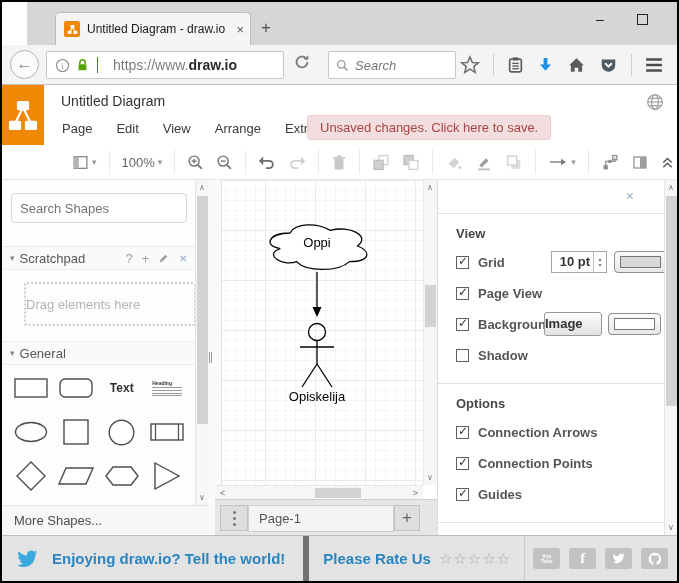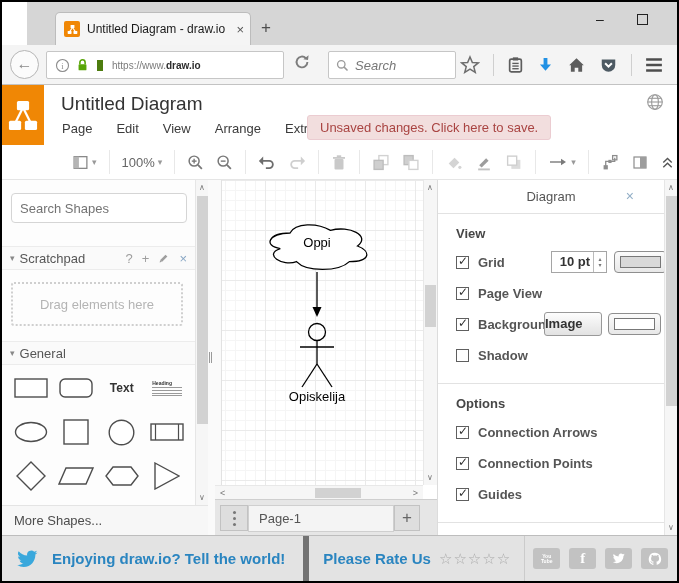--- a/index.html
+++ b/index.html
@@ -14,35 +14,35 @@
   .tab-close { font-size:13px; color:#555; margin-left:6px; cursor:default; }
   .newtab-btn { position:absolute; left:234px; top:16px; font-size:17px; color:#4d4d4d; }
   .win-controls { position:absolute; right:8px; top:4px; display:flex; gap:28px; align-items:center; height:26px; }
   .win-btn { font-size:14px; color:#222; width:18px; text-align:center; }
   .win-max { width:11px; height:11px; border:1.5px solid #222; }
 
   
   .navbar { position:absolute; left:0; top:43px; width:675px; height:40px; background:#f4f4f4; border-bottom:1px solid #c3c3c3; }
   .back-btn { position:absolute; left:8px; top:5px; width:29px; height:29px; border:1px solid #b5b5b5; border-radius:50%; background:#fbfbfb; color:#8a8a8a; font-size:16px; text-align:center; line-height:26px; }
   .url-field { position:absolute; left:44px; top:6px; width:238px; height:28px; background:#fff; border:1px solid #c6c6c6; border-radius:2px; display:flex; align-items:center; padding:0 8px; }
-  .url-text { font-size:10px; margin-left:8px; border-left:6px solid #4d7c0f; padding-left:9px; white-space:nowrap; }
+  .url-text { font-size:14px; margin-left:8px; border-left:1px solid #4d7c0f; padding-left:15px; white-space:nowrap; }
   .url-scheme { color:#7b7b7b; }
   .url-domain { color:#2b2b2b; font-weight:bold; }
   .reload-btn { position:absolute; left:291px; top:8px; }
   .search-field { position:absolute; left:326px; top:6px; width:128px; height:28px; background:#fff; border:1px solid #c6c6c6; border-radius:2px; display:flex; align-items:center; padding:0 7px; }
   .search-field input { border:none; outline:none; width:88px; font-size:13px; font-style:italic; color:#444; margin-left:6px; background:transparent; font-family:"Liberation Sans",sans-serif; }
   .search-field input::placeholder { color:#777; font-style:italic; }
   .nav-icons { position:absolute; left:458px; top:5px; display:flex; align-items:center; height:30px; gap:13px; }
   .nav-sep { width:1px; height:22px; background:#cfcfcf; }
   .nav-icons svg { display:block; }
 
   
   .dw-header { position:absolute; left:0; top:83px; width:675px; height:60px; background:#fff; }
   .dw-logo { position:absolute; left:0; top:0; width:42px; height:60px; background:#F08705; display:flex; align-items:center; justify-content:center; }
-  .dw-title { position:absolute; left:59px; top:8px; font-size:19px; color:#333; }
+  .dw-title { position:absolute; left:59px; top:8px; font-size:14px; color:#333; }
   .dw-menus { position:absolute; left:60px; top:36px; display:flex; gap:24px; }
   .dw-menu { font-size:13px; color:#3b3b3b; }
   .unsaved { position:absolute; left:305px; top:30px; height:25px; line-height:23px; padding:0 12px; background:#f2dede; border:1px solid #ebccd1; border-radius:3px; color:#a94442; font-size:13px; }
   .globe { position:absolute; right:13px; top:8px; }
 
   
   .dw-toolbar { position:absolute; left:0; top:143px; width:675px; height:35px; background:#fff; border-bottom:1px solid #e5e5e5; display:flex; align-items:center; padding-left:58px; overflow:hidden; }
   .tgroup { display:flex; align-items:center; gap:12px; padding:0 12px; border-right:1px solid #e8e8e8; height:24px; }
   .tgroup:last-child { border-right:none; }
   .tbtn { display:flex; align-items:center; gap:3px; }
@@ -55,21 +55,21 @@
   
   .sidebar { position:absolute; left:0; top:0; width:206px; height:355px; background:#fdfdfd; }
   .shape-search { position:absolute; left:9px; top:13px; width:176px; height:30px; border:1px solid #d5d5d5; border-radius:4px; background:#fff; display:flex; align-items:center; padding:0 8px; }
   .shape-search input { border:none; outline:none; flex:1; font-size:13px; color:#555; background:transparent; font-family:"Liberation Sans",sans-serif; }
   .shape-search input::placeholder { color:#737373; font-style:normal; }
   .section-hdr { position:absolute; left:0; width:193px; height:24px; background:#fafafa; border-top:1px solid #ececec; border-bottom:1px solid #ececec; display:flex; align-items:center; padding:0 8px; font-size:13px; color:#565656; }
   .hdr-caret { font-size:9px; color:#888; margin-right:5px; }
   .hdr-icons { margin-left:auto; display:flex; gap:9px; align-items:center; }
   .hdr-ico { font-size:13px; color:#9e9e9e; }
   .hdr-close { color:#88a6c4; font-size:13px; }
-  .dropzone { position:absolute; left:9px; top:102px; width:172px; height:44px; border:2px dotted #cfcfcf; border-radius:3px; display:flex; align-items:center; justify-content:center; font-size:13px; color:#b4b4b4; }
+  .dropzone { position:absolute; left:22px; top:102px; width:172px; height:44px; border:2px dotted #cfcfcf; border-radius:3px; display:flex; align-items:center; justify-content:flex-start; font-size:13px; color:#b4b4b4; }
   .shape-grid { position:absolute; left:6px; top:192px; width:182px; display:grid; grid-template-columns:repeat(4,1fr); row-gap:12px; }
   .shape-cell { height:32px; display:flex; align-items:center; justify-content:center; }
   .shape-text { font-size:12px; font-weight:bold; color:#333; }
   .heading-mini { width:30px; }
   .heading-mini .h-title { font-size:5px; font-weight:bold; color:#333; line-height:6px; }
   .heading-mini .h-line { height:1px; background:#9a9a9a; margin-top:1.6px; }
   .more-shapes { position:absolute; left:0; top:325px; width:206px; height:30px; background:#f7f7f7; border-top:1px solid #e4e4e4; font-size:13px; color:#4d4d4d; line-height:29px; padding-left:12px; }
   .sb-scroll { position:absolute; left:193px; top:0; width:13px; height:325px; background:#f6f6f6; border-left:1px solid #e6e6e6; }
   .scroll-arrow { position:absolute; left:0; width:12px; text-align:center; font-size:8px; color:#777; }
   .sb-thumb { position:absolute; left:1px; width:11px; background:#d2d2d2; }
@@ -504,21 +504,20 @@
             <span class="dots"></span>
           </div>
         <div class="pb-tab">Page-1</div>
         <div class="pb-add">+</div>
       </div>
     </div>
 
     <div class="fpanel">
       <div class="fp-inner">
         <div class="fp-title-row">
-          <div class="fp-title">Diagram</div>
           <span class="fp-close">×</span>
         </div>
 
         <div class="fp-section">
           <div class="fp-heading">View</div>
           <div class="frow">
             <span class="checkbox checked"></span>
             <span class="flabel">Grid</span>
             <span class="spin-box">
               <span class="spin-val">10 pt</span>

